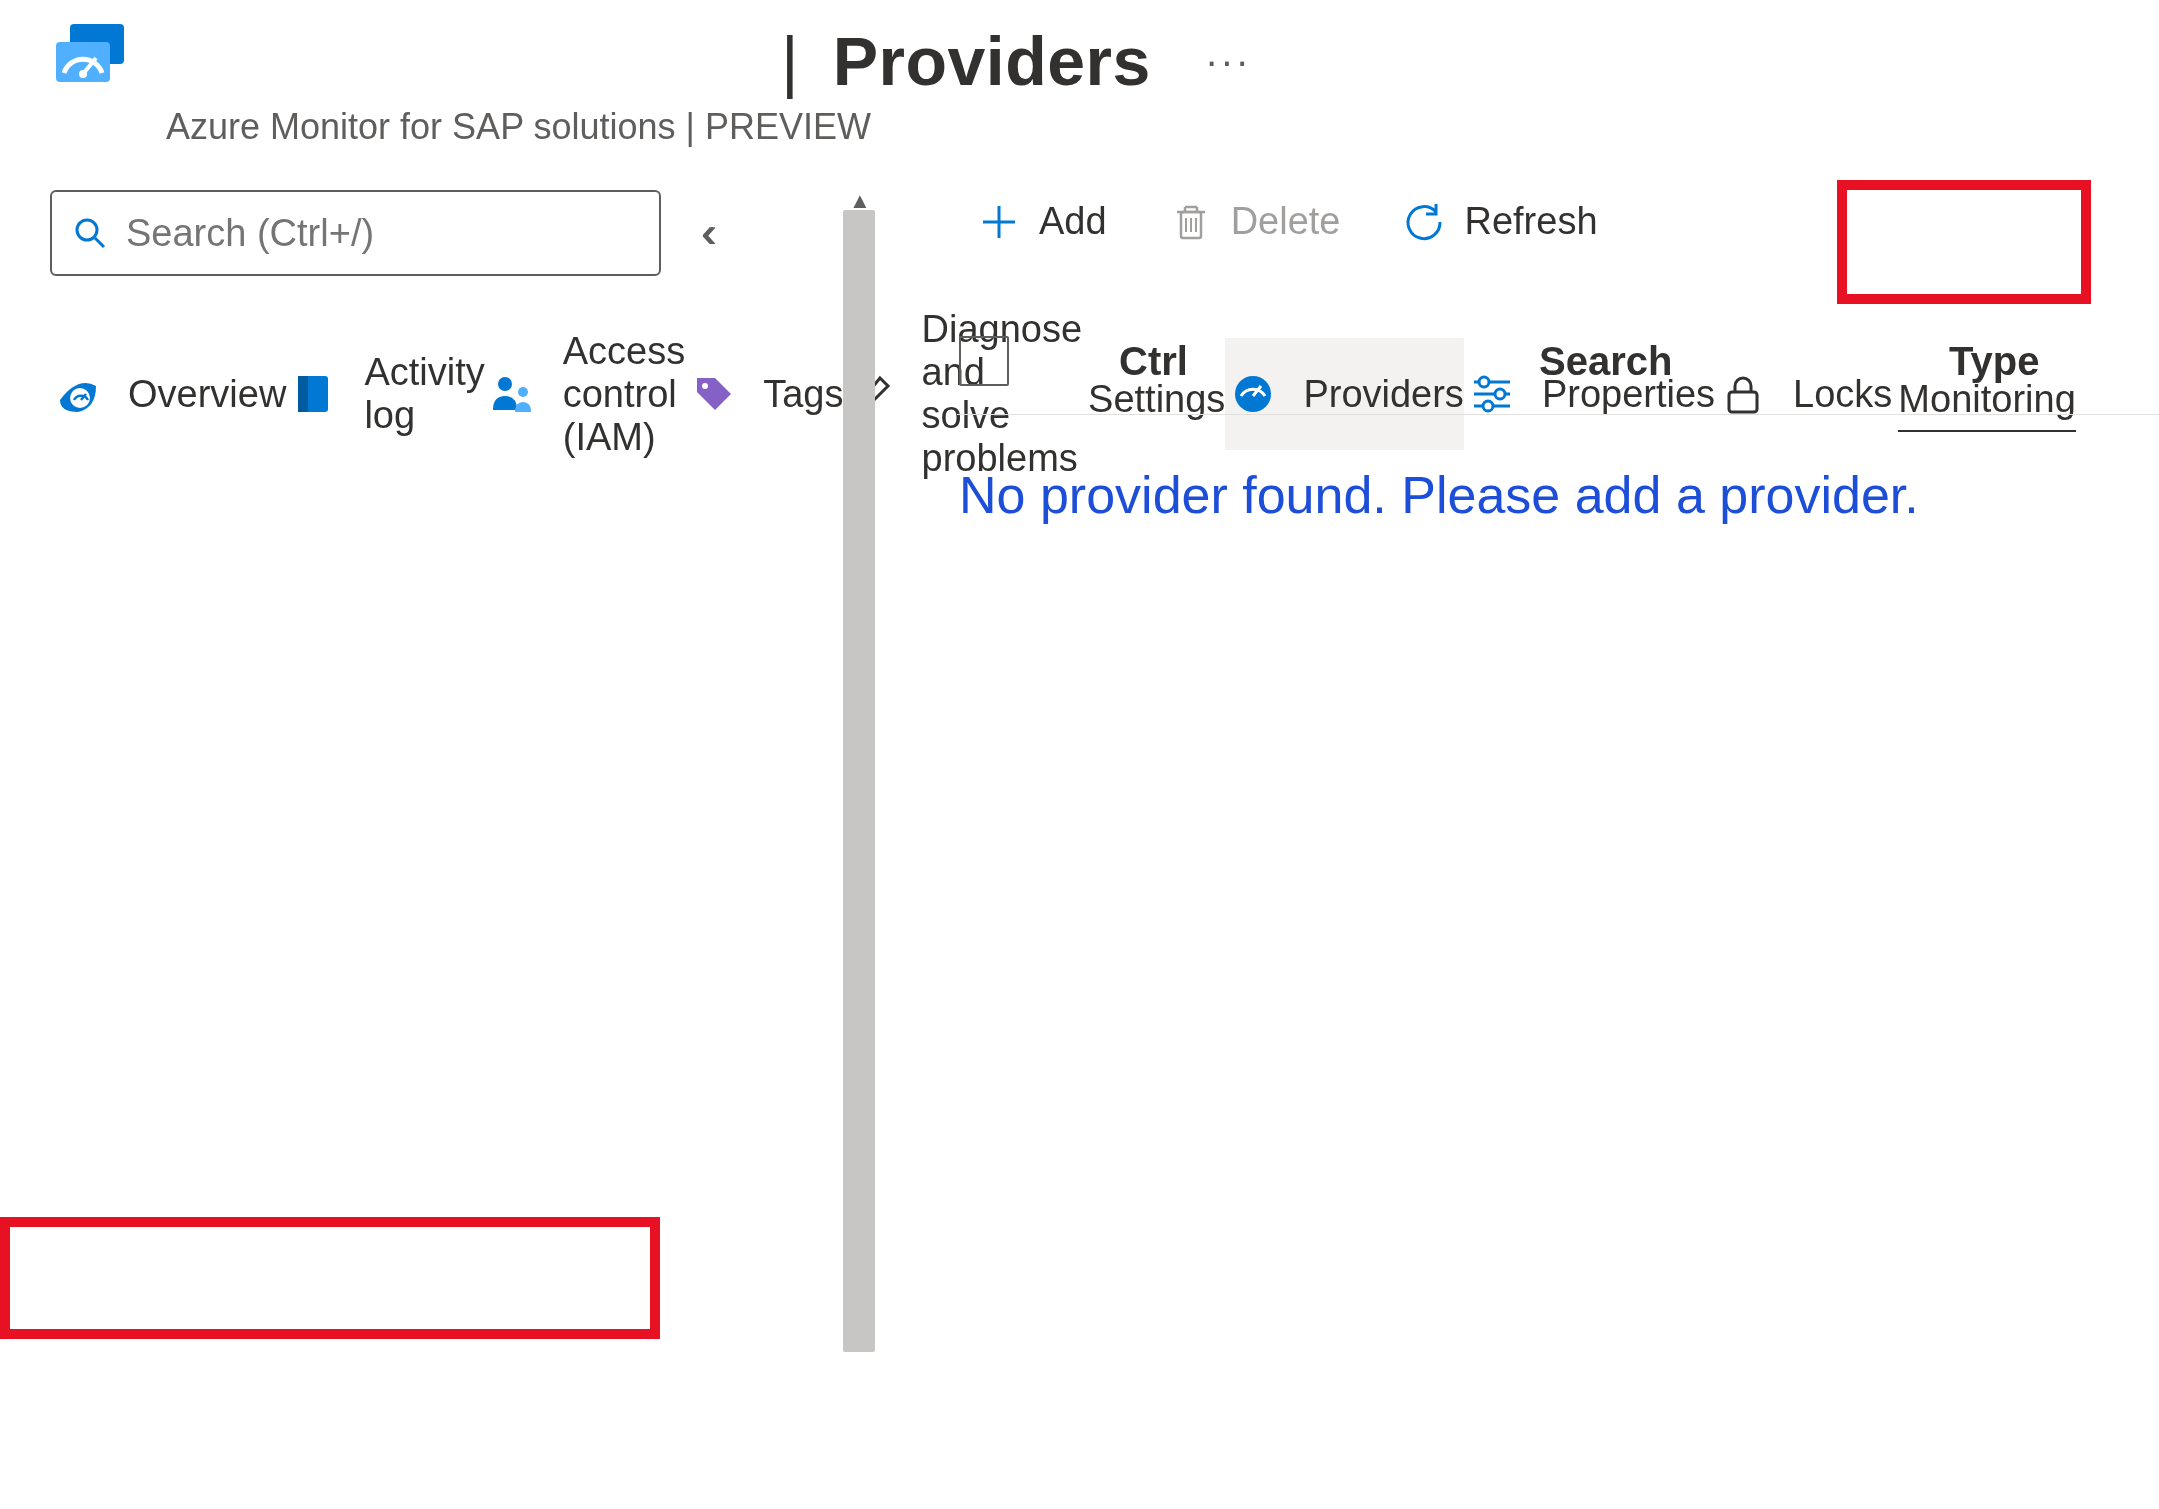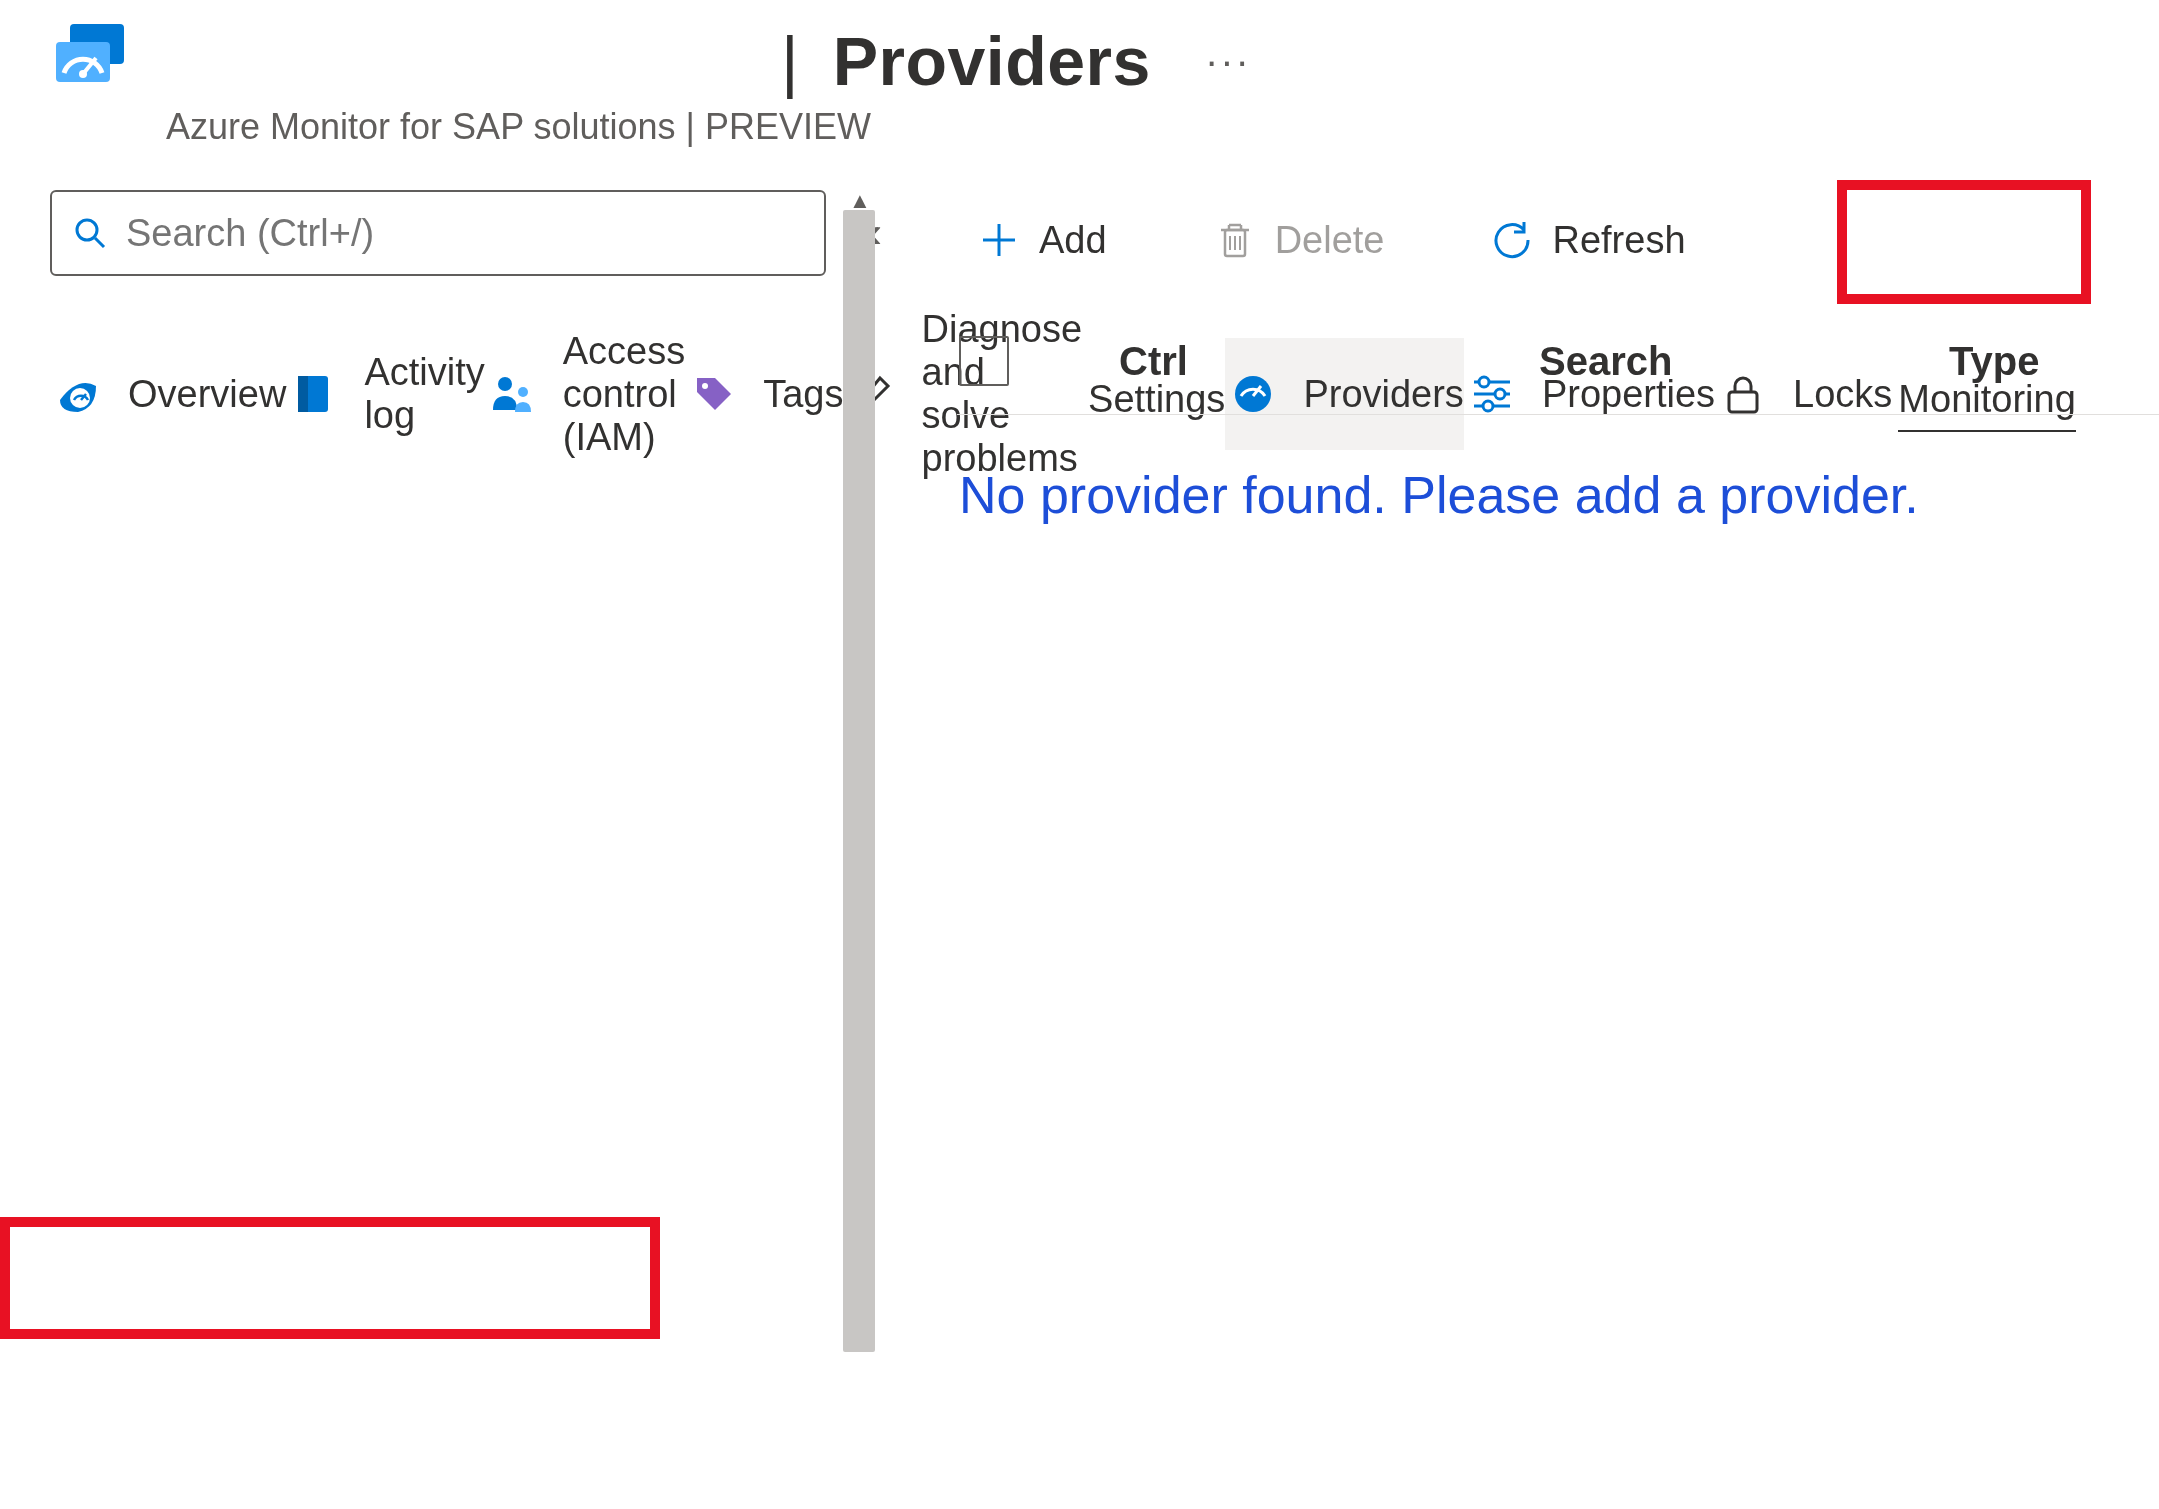--- a/index.html
+++ b/index.html
@@ -13,39 +13,39 @@
   .title-sep { font-size: 68px; font-weight: 300; color:#323130;}
   .title-main { font-size: 68px; font-weight: 600; color:#323130; letter-spacing:0.5px;}
   .title-dots { font-size: 40px; color:#605e5c; letter-spacing:2px; margin-left:20px;}
   .subtitle { font-size: 36px; color:#605e5c; font-weight:400;}
   .title-wrap { margin-left: 615px; }
 
   .body-row { display: flex; flex: 1; margin-top: 42px; position: relative;}
 
   .sidebar { width: 875px; flex-shrink:0; position:relative; padding-left:50px;}
   .search-row { display:flex; align-items:center; gap: 40px; }
-  .search-box { width: 776px; height: 86px; border: 2px solid #605e5c; border-radius: 6px; display:flex; align-items:center; padding: 0 20px; gap:18px;}
+  .search-box { width: 611px; height: 86px; border: 2px solid #605e5c; border-radius: 6px; display:flex; align-items:center; padding: 0 20px; gap:18px;}
   .search-box input { border:none; outline:none; font-size:38px; color:#605e5c; flex:1; background:transparent;}
   .collapse-chevrons { font-size: 42px; color:#605e5c; font-weight:400; letter-spacing:-12px;}
 
   .nav { margin-top: 62px; display:flex; flex-direction:row; gap: 0;}
   .nav-item { display:flex; align-items:center; gap: 28px; height: 112px; font-size: 38px; color:#323130; cursor:pointer; padding-left: 6px;}
   .nav-item .icon { width: 44px; height:44px; flex-shrink:0; display:flex; align-items:center; justify-content:center;}
   .nav-item.selected { background:#f3f2f1;}
   .nav-section { font-size: 38px; color:#323130; font-weight:400; margin: 40px 0 18px 6px;}
 
   .highlight-sidebar { position:absolute; left:0; top:1027px; width:660px; height:122px; border:10px solid #e81123;}
   .highlight-add { position:absolute; left:962px; top:-10px; width:254px; height:124px; border:10px solid #e81123;}
 
   .scrollbar-track { position:absolute; right:0; top:0; width:32px; height:100%; background:transparent;}
   .scrollbar-thumb { position:absolute; left:0; top:20px; width:32px; height:1142px; background:#c8c6c4; border-radius:2px;}
   .scrollbar-arrow-up { position:absolute; left:6px; top:-2px; font-size:22px; color:#605e5c;}
 
   .main { flex:1; display:flex; flex-direction:column; padding-left: 82px; position:relative;}
-  .toolbar { display:flex; align-items:center; gap: 64px; height: 100px;}
+  .toolbar { display:flex; align-items:flex-start; gap: 20px; height: 100px;}
   .tool-btn { display:flex; align-items:center; gap: 20px; font-size: 38px; color:#323130; cursor:pointer; padding: 10px 22px;}
   .tool-btn.disabled { color:#a19f9d;}
   .tool-btn .ticon { width:40px; height:40px; display:flex; align-items:center; justify-content:center;}
 
   .table-head { display:flex; align-items:center; margin-top: 46px; padding-bottom: 28px; border-bottom:1px solid #e1dfdd;}
   .chk { width:50px; height:50px; border:2px solid #605e5c; border-radius:2px; margin-left:2px; margin-right: 110px;}
   .col-name { font-size:40px; font-weight:600; width:420px;}
   .col-status { font-size:40px; font-weight:600; width:410px;}
   .col-type { font-size:40px; font-weight:600;}
   .empty-msg { font-size:52px; color:#1d4ed8; margin-top:50px; margin-left:2px;}

